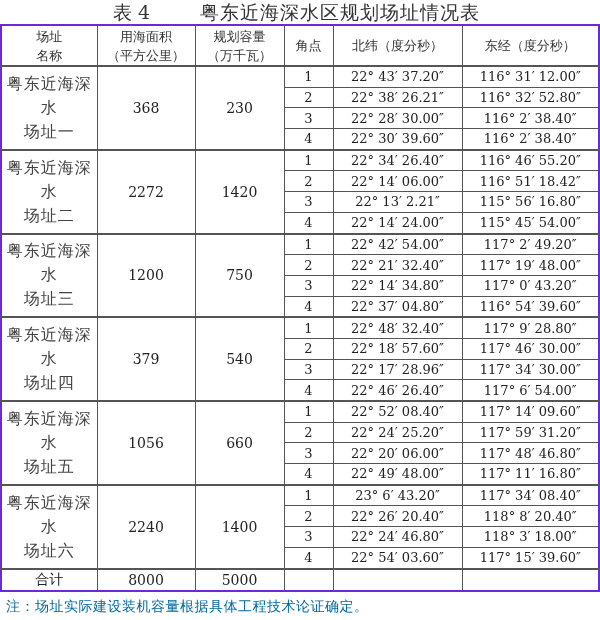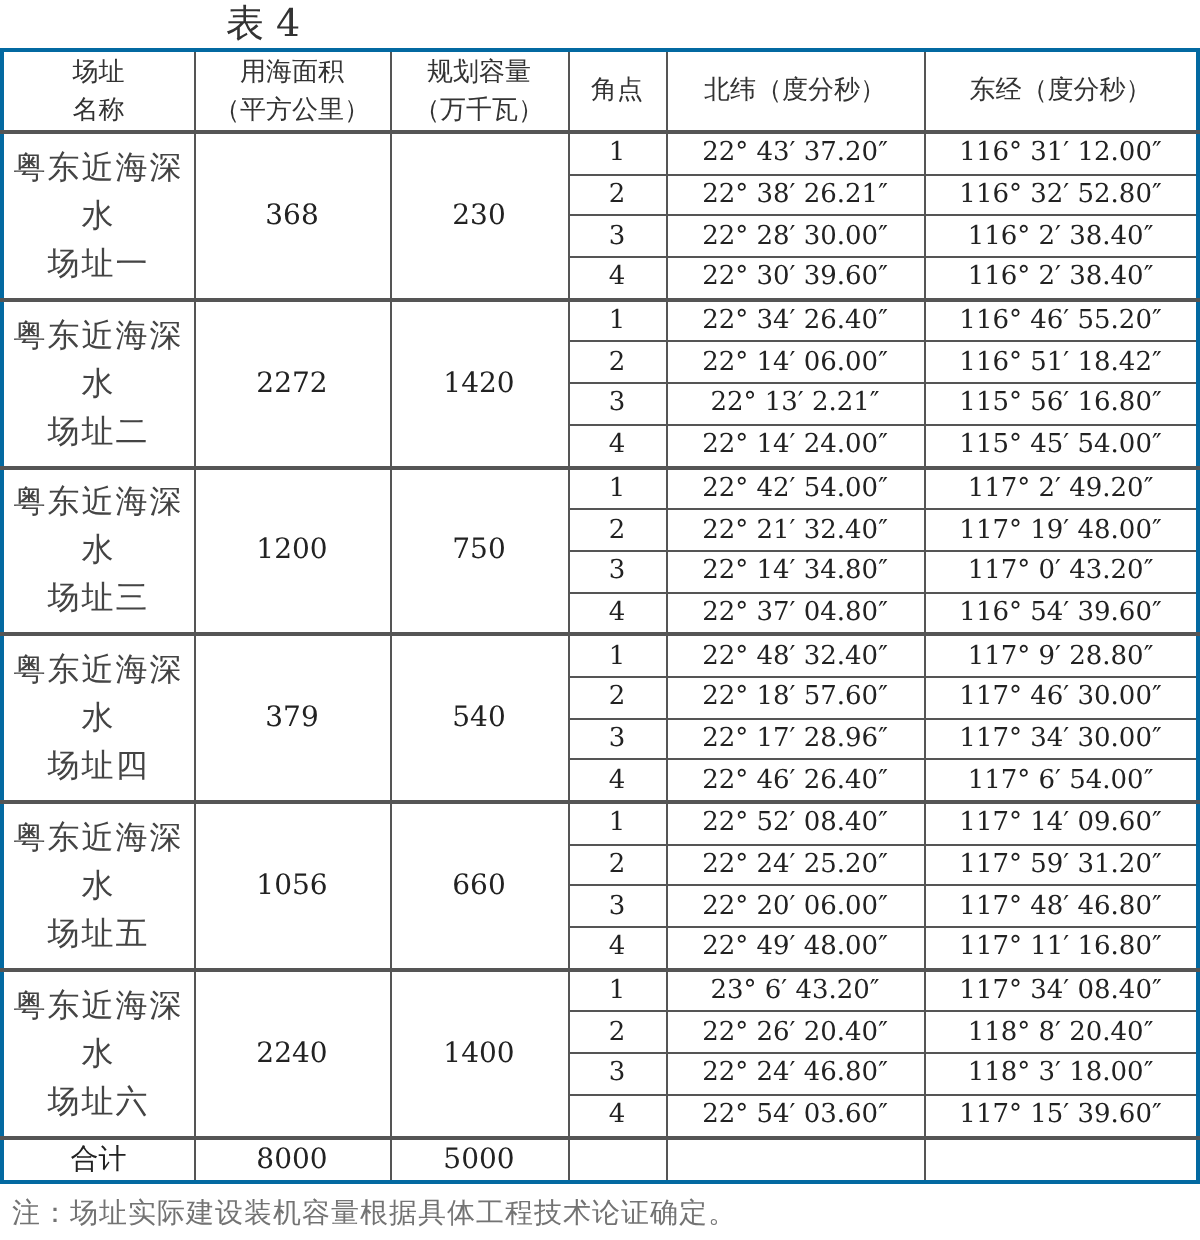--- a/index.html
+++ b/index.html
@@ -12,28 +12,29 @@
   table { position:absolute; top:24px; left:0; width:598px; border-collapse:collapse;
           table-layout:fixed; }
   td, th { border:1px solid #555; text-align:center; vertical-align:middle; padding:0;
            font-weight:normal; font-size:13px; }
   th { height:39px; font-size:13px; line-height:19px; color:#333; }
   td.pt, td.lat, td.lon { height:19.7px; font-size:13px; line-height:19px; }
   td.name { font-size:16px; line-height:24px; letter-spacing:1px; color:#444; }
   td.val { font-size:14px; }
   tr.site-first td { border-top:2px solid #555; }
   tr.total td { height:20px; border-top:2px solid #555; font-size:14px; }
-  table { border:2px solid #0369a1; }
-  .note { position:absolute; top:598px; left:6px; font-size:14px; color:#737373; letter-spacing:0.5px; }
+  table { border:2px solid #6d28d9; }
+  .note { position:absolute; top:598px; left:6px; font-size:14px; color:#0369a1; letter-spacing:0.5px; }
 </style>
 </head>
 <body>
 
 <div class="title">
   <span class="num">表 4</span>
+  <span class="txt">粤东近海深水区规划场址情况表</span>
 </div>
 
 <table>
   <colgroup>
     <col style="width:96px">
       <col style="width:98px">
       <col style="width:89px">
     <col style="width:49px">
       <col style="width:129px">
       <col style="width:137px">

